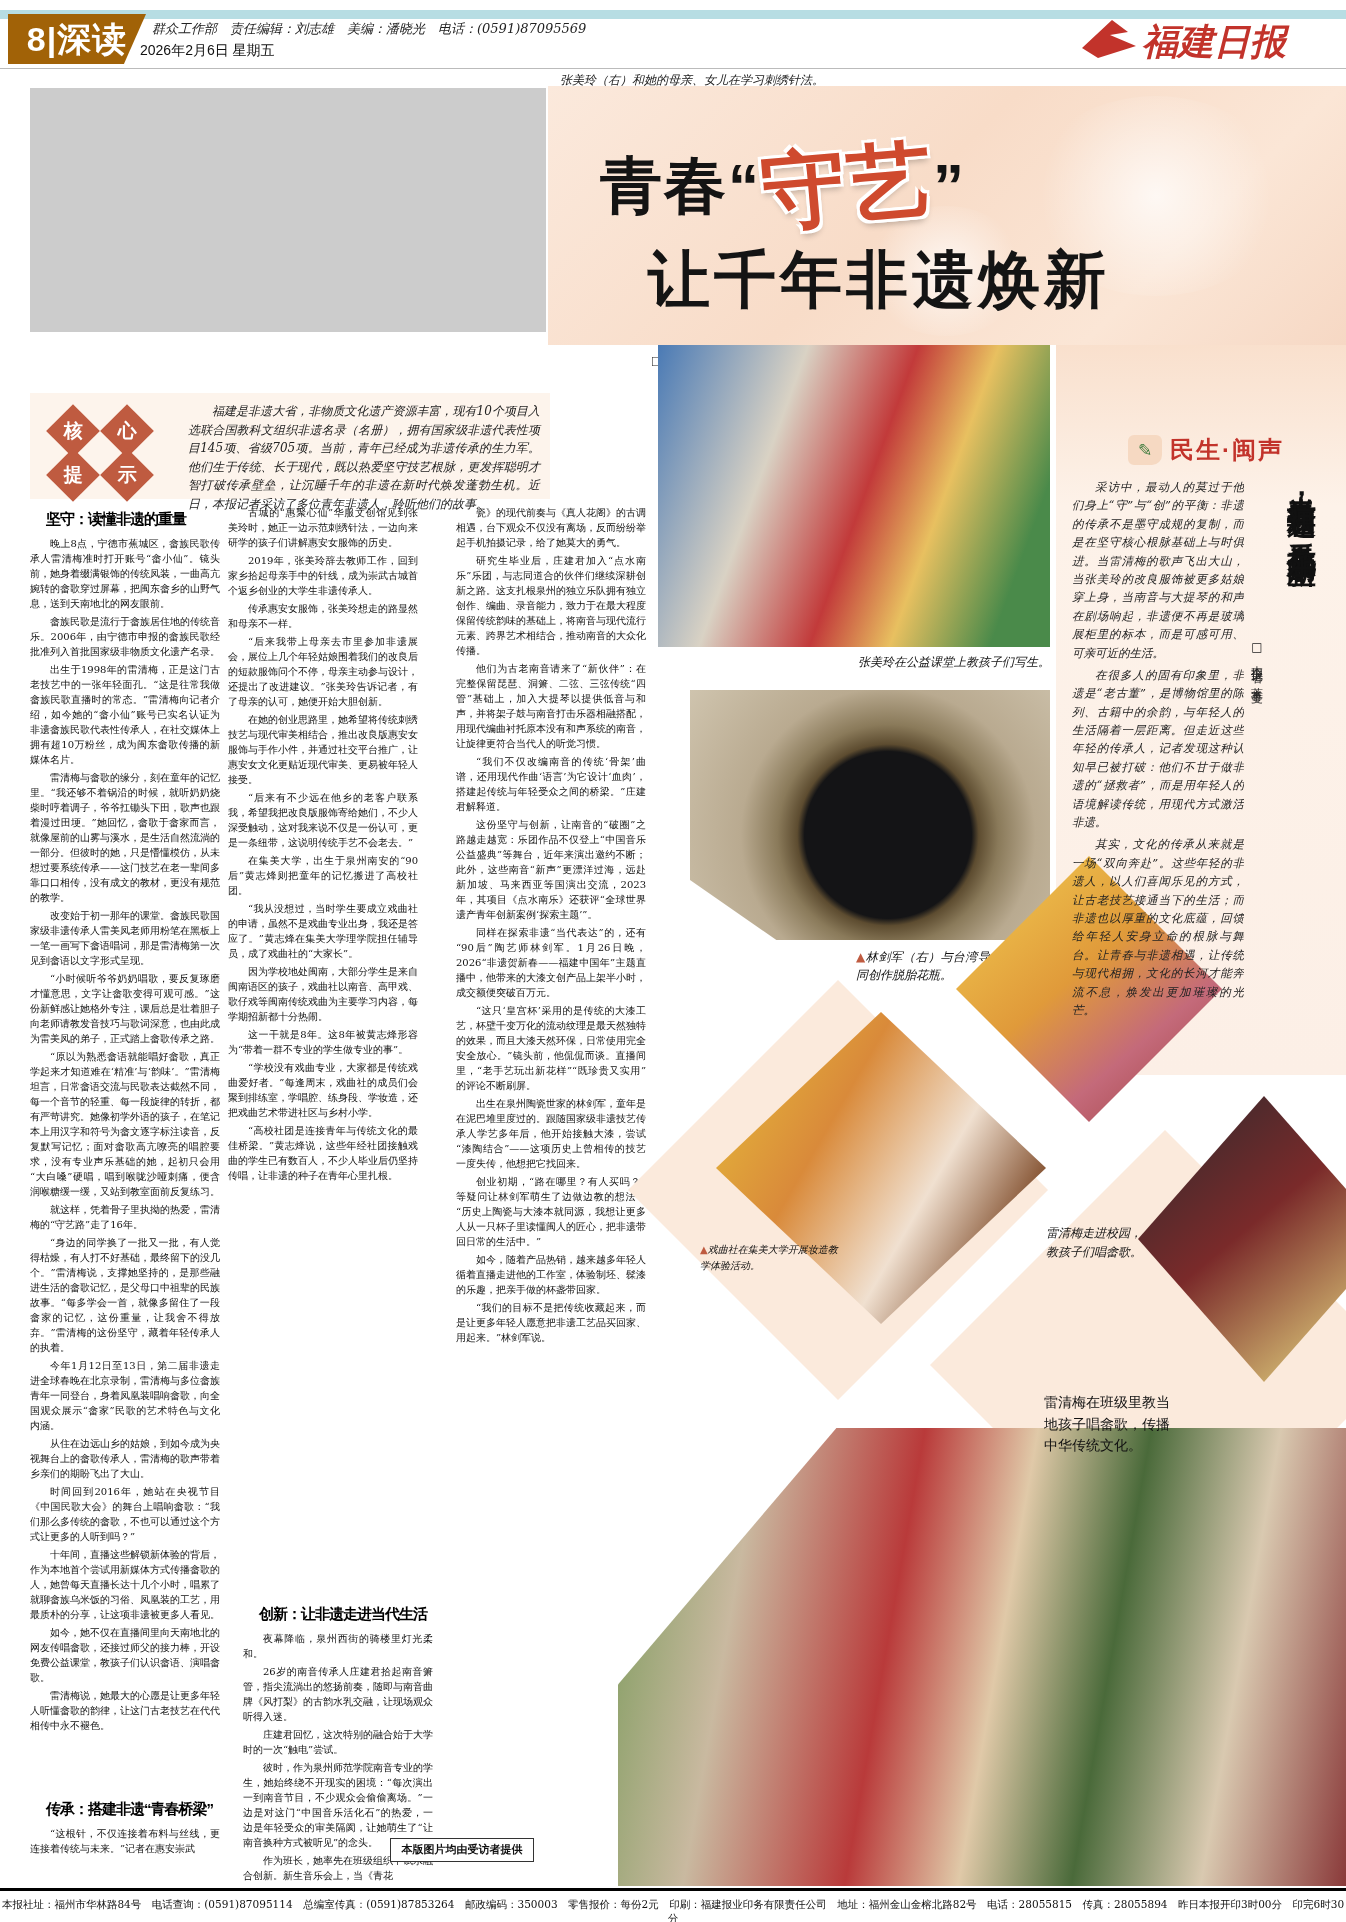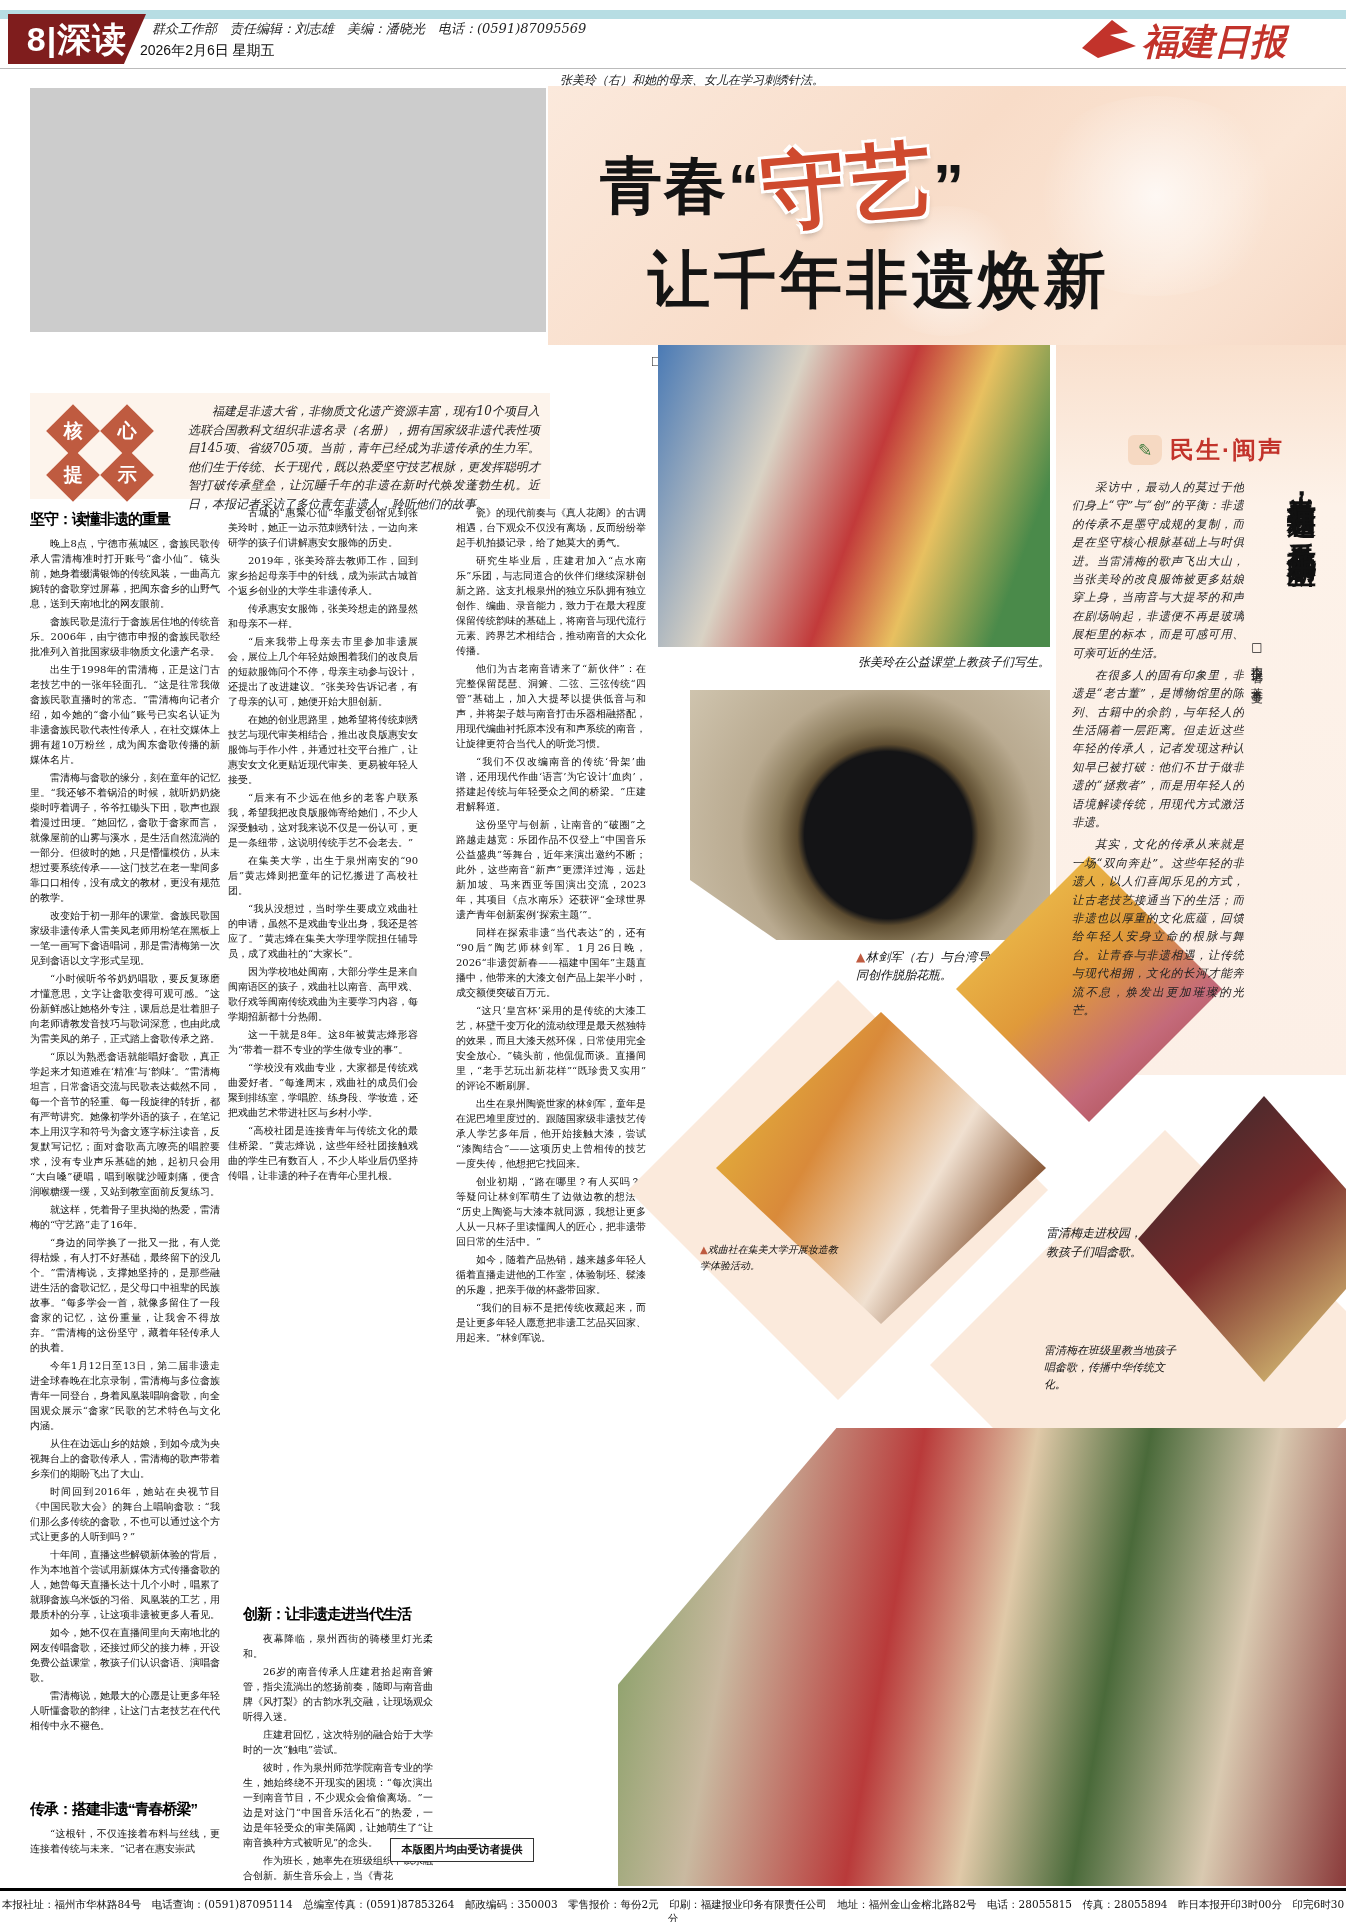--- a/index.html
+++ b/index.html
@@ -2,21 +2,21 @@
 <html lang="zh"><head>
 <meta charset="utf-8">
 <style>
   html,body{margin:0;padding:0;background:#e8e8e8;}
   #page{position:relative;width:1346px;height:1922px;background:#ffffff;margin:0 auto;
         font-family:"DejaVu Serif","Liberation Serif",serif;color:#111;overflow:hidden;}
   .abs{position:absolute;}
 
   
   .top-band{left:0;top:10px;width:1346px;height:9px;background:#b7dde3;}
-  .page-label{left:8px;top:14px;width:138px;height:50px;background:#7f1d1d;color:#fff;
+  .page-label{left:8px;top:14px;width:138px;height:50px;background:#a16207;color:#fff;
     font-family:"Liberation Sans",sans-serif;font-weight:bold;font-size:34px;line-height:50px;
     text-align:center;clip-path:polygon(0 0,100% 0,84% 100%,0 100%);letter-spacing:1px;}
   .hdr-info{left:152px;top:20px;font-style:italic;font-size:13px;color:#222;}
   .hdr-date{left:140px;top:42px;font-size:14px;color:#111;font-family:Liberation Sans, sans-serif;}
   .masthead{right:20px;top:14px;}
   .hdr-rule{left:0;top:68px;width:1346px;height:1px;background:#bbb;}
 
   
   .banner-bg{left:548px;top:86px;width:798px;height:259px;
     background:linear-gradient(135deg,#fbe9dc 0%,#f8dcc8 45%,#fbe6d6 75%,#f6d8c4 100%);}
@@ -42,21 +42,21 @@
   .tile{position:absolute;width:38px;height:38px;background:#bf5b40;transform:rotate(45deg);
     color:#fff;font-size:19px;font-weight:bold;display:flex;align-items:center;justify-content:center;}
   .tile span{transform:rotate(-45deg);}
   .core-text{left:188px;top:402px;width:352px;font-style:italic;font-size:12px;line-height:1.55;
     text-align:justify;text-indent:2em;color:#222;}
 
   
   .col{overflow:hidden;font-size:10px;line-height:15px;text-align:justify;color:#111;}
   .col p{margin:0 0 3px;text-indent:2em;}
   .col-head{font-family:"Liberation Sans",sans-serif;font-weight:bold;font-size:15px;
-    letter-spacing:-1px;white-space:nowrap;margin:6px 0 10px;text-indent:0 !important;color:#000;}
+    letter-spacing:-1px;white-space:nowrap;margin:6px 16px 10px;text-indent:0 !important;color:#000;}
 
   
   .photo{background:#ccc;}
   .easel-photo{left:658px;top:345px;width:392px;height:302px;
     background:linear-gradient(110deg,#4a7ab5 0%,#d9d2c4 30%,#c23a3a 52%,#e8c060 68%,#4a8a4a 88%);}
   .easel-cap{left:658px;top:654px;width:392px;text-align:right;font-style:italic;font-size:12px;}
   .pottery-photo{left:690px;top:690px;width:360px;height:250px;
     background:radial-gradient(circle at 55% 58%,#141416 34%,#5d4c30 37%,#8a7a5a 45%,#b9aa90 60%,#cfc4ae 100%);
     clip-path:polygon(0 0,100% 0,100% 100%,24% 100%,0 76%);}
   .pottery-cap{left:856px;top:948px;width:196px;font-style:italic;font-size:12px;line-height:1.5;text-align:justify;}
@@ -64,21 +64,21 @@
   .deco-diamond{background:#fbeadc;clip-path:polygon(50% 0,100% 50%,50% 100%,0 50%);}
   .diamond{clip-path:polygon(50% 0,100% 50%,50% 100%,0 50%);}
   .d-makeup{left:716px;top:1012px;width:330px;height:312px;
     background:linear-gradient(120deg,#e8c23a 0%,#d98a3a 35%,#f0e0d0 62%,#8a5a3a 82%,#3a3a3a 100%);}
   .d-opera{left:956px;top:856px;width:266px;height:266px;
     background:linear-gradient(140deg,#f3cf53 0%,#e09a3a 45%,#c46a7a 70%,#9c3a3a 100%);}
   .d-singer{left:1138px;top:1096px;width:252px;height:286px;
     background:linear-gradient(140deg,#2a2a2e 0%,#7a2a2a 45%,#c9a96a 80%,#e0d0b0 100%);}
   .cap-makeup{left:700px;top:1242px;width:142px;font-style:italic;font-size:10px;line-height:1.55;z-index:5;}
   .cap-campus{left:1046px;top:1224px;width:96px;font-style:italic;font-size:12px;line-height:1.55;z-index:5;}
-  .cap-classroom{left:1044px;top:1342px;width:132px;font-style:italic;font-size:11px;line-height:1.55;z-index:5;}
+  .cap-classroom{left:1044px;top:1392px;width:132px;font-size:14px;line-height:1.55;z-index:5;}
   .bottom-photo{left:618px;top:1428px;width:728px;height:458px;
     background:linear-gradient(100deg,#7a9a5a 0%,#c9b9a0 18%,#b93a3a 38%,#e0c9a8 52%,#4a6a3a 66%,#d9c9b0 82%,#8a3a3a 100%);
     clip-path:polygon(0 100%,0 56%,30% 0,100% 0,100% 100%);}
   .credit-box{left:390px;top:1838px;width:142px;height:22px;background:#fff;border:1px solid #333;
     font-size:11px;font-weight:bold;text-align:center;line-height:22px;z-index:6;}
 
   
   .sb-header{left:1128px;top:432px;width:210px;height:36px;display:flex;align-items:center;gap:8px;}
   .sb-icon{width:34px;height:30px;background:#f6d9c2;border-radius:6px 6px 10px 6px;position:relative;
     display:flex;align-items:center;justify-content:center;font-size:17px;color:#3b7a3b;}

